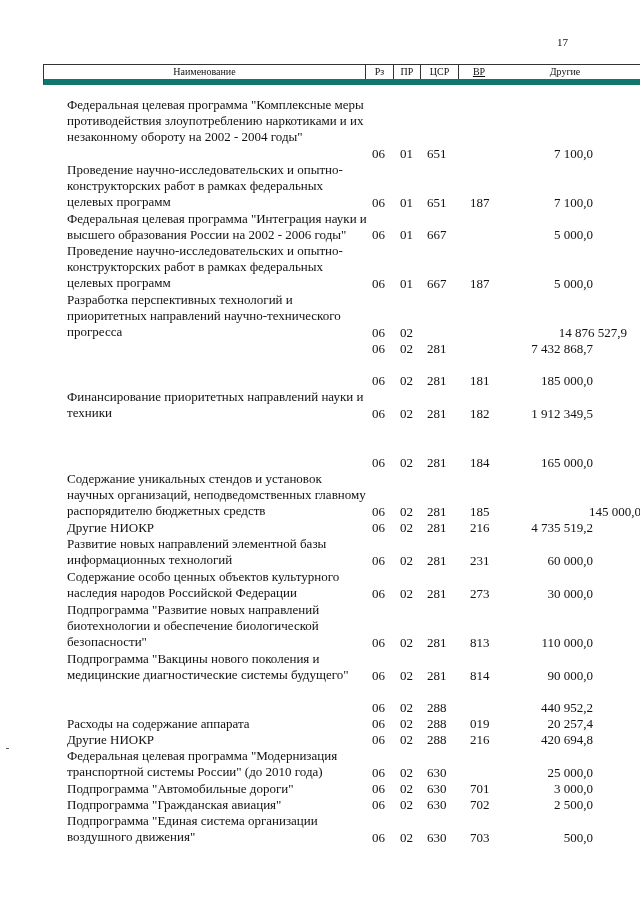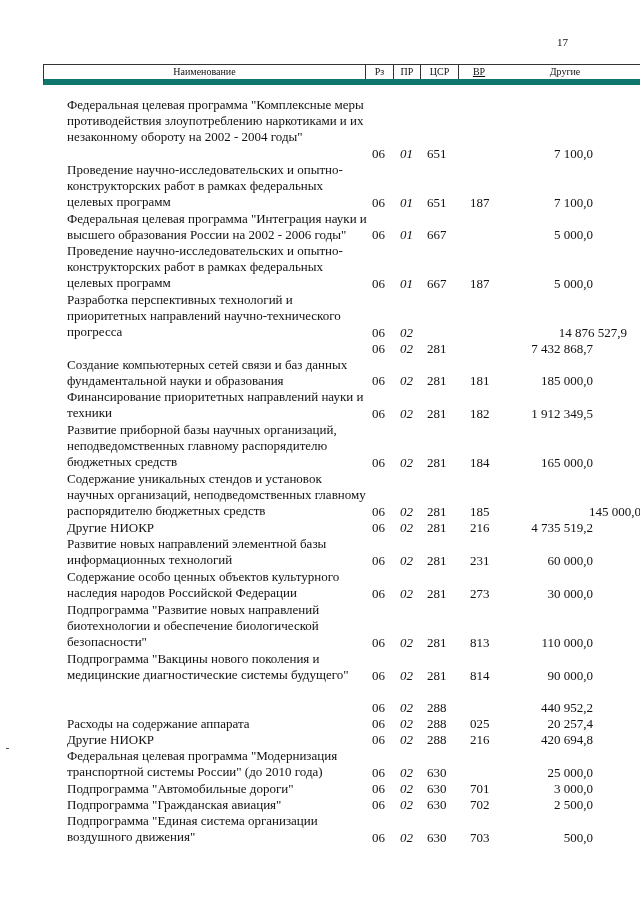--- a/index.html
+++ b/index.html
@@ -21,21 +21,21 @@
     .h-pr { left: 350px; width: 26px; border-right: 1px solid #333; }
     .h-csr { left: 377px; width: 37px; border-right: 1px solid #333; }
     .h-vr { left: 415px; width: 40px; text-decoration: underline; }
     .h-sum { left: 456px; width: 130px; }
 
     .rows { position: absolute; left: 0; top: 0; width: 640px; }
     .row { position: absolute; left: 0; width: 640px; }
     .row .name { position: absolute; left: 47px; width: 300px; line-height: 16.2px; margin-left: 20px; }
     .row .cell { position: absolute; bottom: 0; line-height: 16px; }
     .c-rz { left: 372px; }
-    .c-pr { left: 400px; font-style: italic; }
+    .c-pr { left: 400px; }
     .c-csr { left: 427px; }
     .c-vr { left: 470px; }
     .c-sum { right: 47px; text-align: right; }
     .margin-mark { position: absolute; left: 6px; top: 748px; width: 3px; height: 1px; background: #555; }
   </style>
 </head>
 <body>
 
 <div class="page-number">17</div>
 
@@ -93,37 +93,35 @@
     <div class="cell c-sum">14 876 527,9</div>
   </div>
   <div class="row" style="top:341px;height:16px;">
     <div class="cell c-rz">06</div>
     <div class="cell c-pr">02</div>
     <div class="cell c-csr">281</div>
     <div class="cell c-vr"></div>
     <div class="cell c-sum">7 432 868,7</div>
   </div>
   <div class="row" style="top:357px;height:32px;">
-    <div class="name">Создание компьютерных сетей связи и баз данных фундаментальной науки и образования</div>
     <div class="cell c-rz">06</div>
     <div class="cell c-pr">02</div>
     <div class="cell c-csr">281</div>
     <div class="cell c-vr">181</div>
     <div class="cell c-sum">185 000,0</div>
   </div>
   <div class="row" style="top:389px;height:33px;">
     <div class="name">Финансирование приоритетных направлений науки и техники</div>
     <div class="cell c-rz">06</div>
     <div class="cell c-pr">02</div>
     <div class="cell c-csr">281</div>
     <div class="cell c-vr">182</div>
     <div class="cell c-sum">1 912 349,5</div>
   </div>
   <div class="row" style="top:422px;height:49px;">
-    <div class="name">Развитие приборной базы научных организаций, неподведомственных главному распорядителю бюджетных средств</div>
     <div class="cell c-rz">06</div>
     <div class="cell c-pr">02</div>
     <div class="cell c-csr">281</div>
     <div class="cell c-vr">184</div>
     <div class="cell c-sum">165 000,0</div>
   </div>
   <div class="row" style="top:471px;height:49px;padding-left:48px;">
     <div class="name">Содержание уникальных стендов и установок научных организаций, неподведомственных главному распорядителю бюджетных средств</div>
     <div class="cell c-rz">06</div>
     <div class="cell c-pr">02</div>
@@ -176,21 +174,21 @@
     <div class="cell c-pr">02</div>
     <div class="cell c-csr">288</div>
     <div class="cell c-vr"></div>
     <div class="cell c-sum">440 952,2</div>
   </div>
   <div class="row" style="top:716px;height:16px;">
     <div class="name">Расходы на содержание аппарата</div>
     <div class="cell c-rz">06</div>
     <div class="cell c-pr">02</div>
     <div class="cell c-csr">288</div>
-    <div class="cell c-vr">025</div>
+    <div class="cell c-vr">019</div>
     <div class="cell c-sum">20 257,4</div>
   </div>
   <div class="row" style="top:732px;height:16px;">
     <div class="name">Другие НИОКР</div>
     <div class="cell c-rz">06</div>
     <div class="cell c-pr">02</div>
     <div class="cell c-csr">288</div>
     <div class="cell c-vr">216</div>
     <div class="cell c-sum">420 694,8</div>
   </div>

